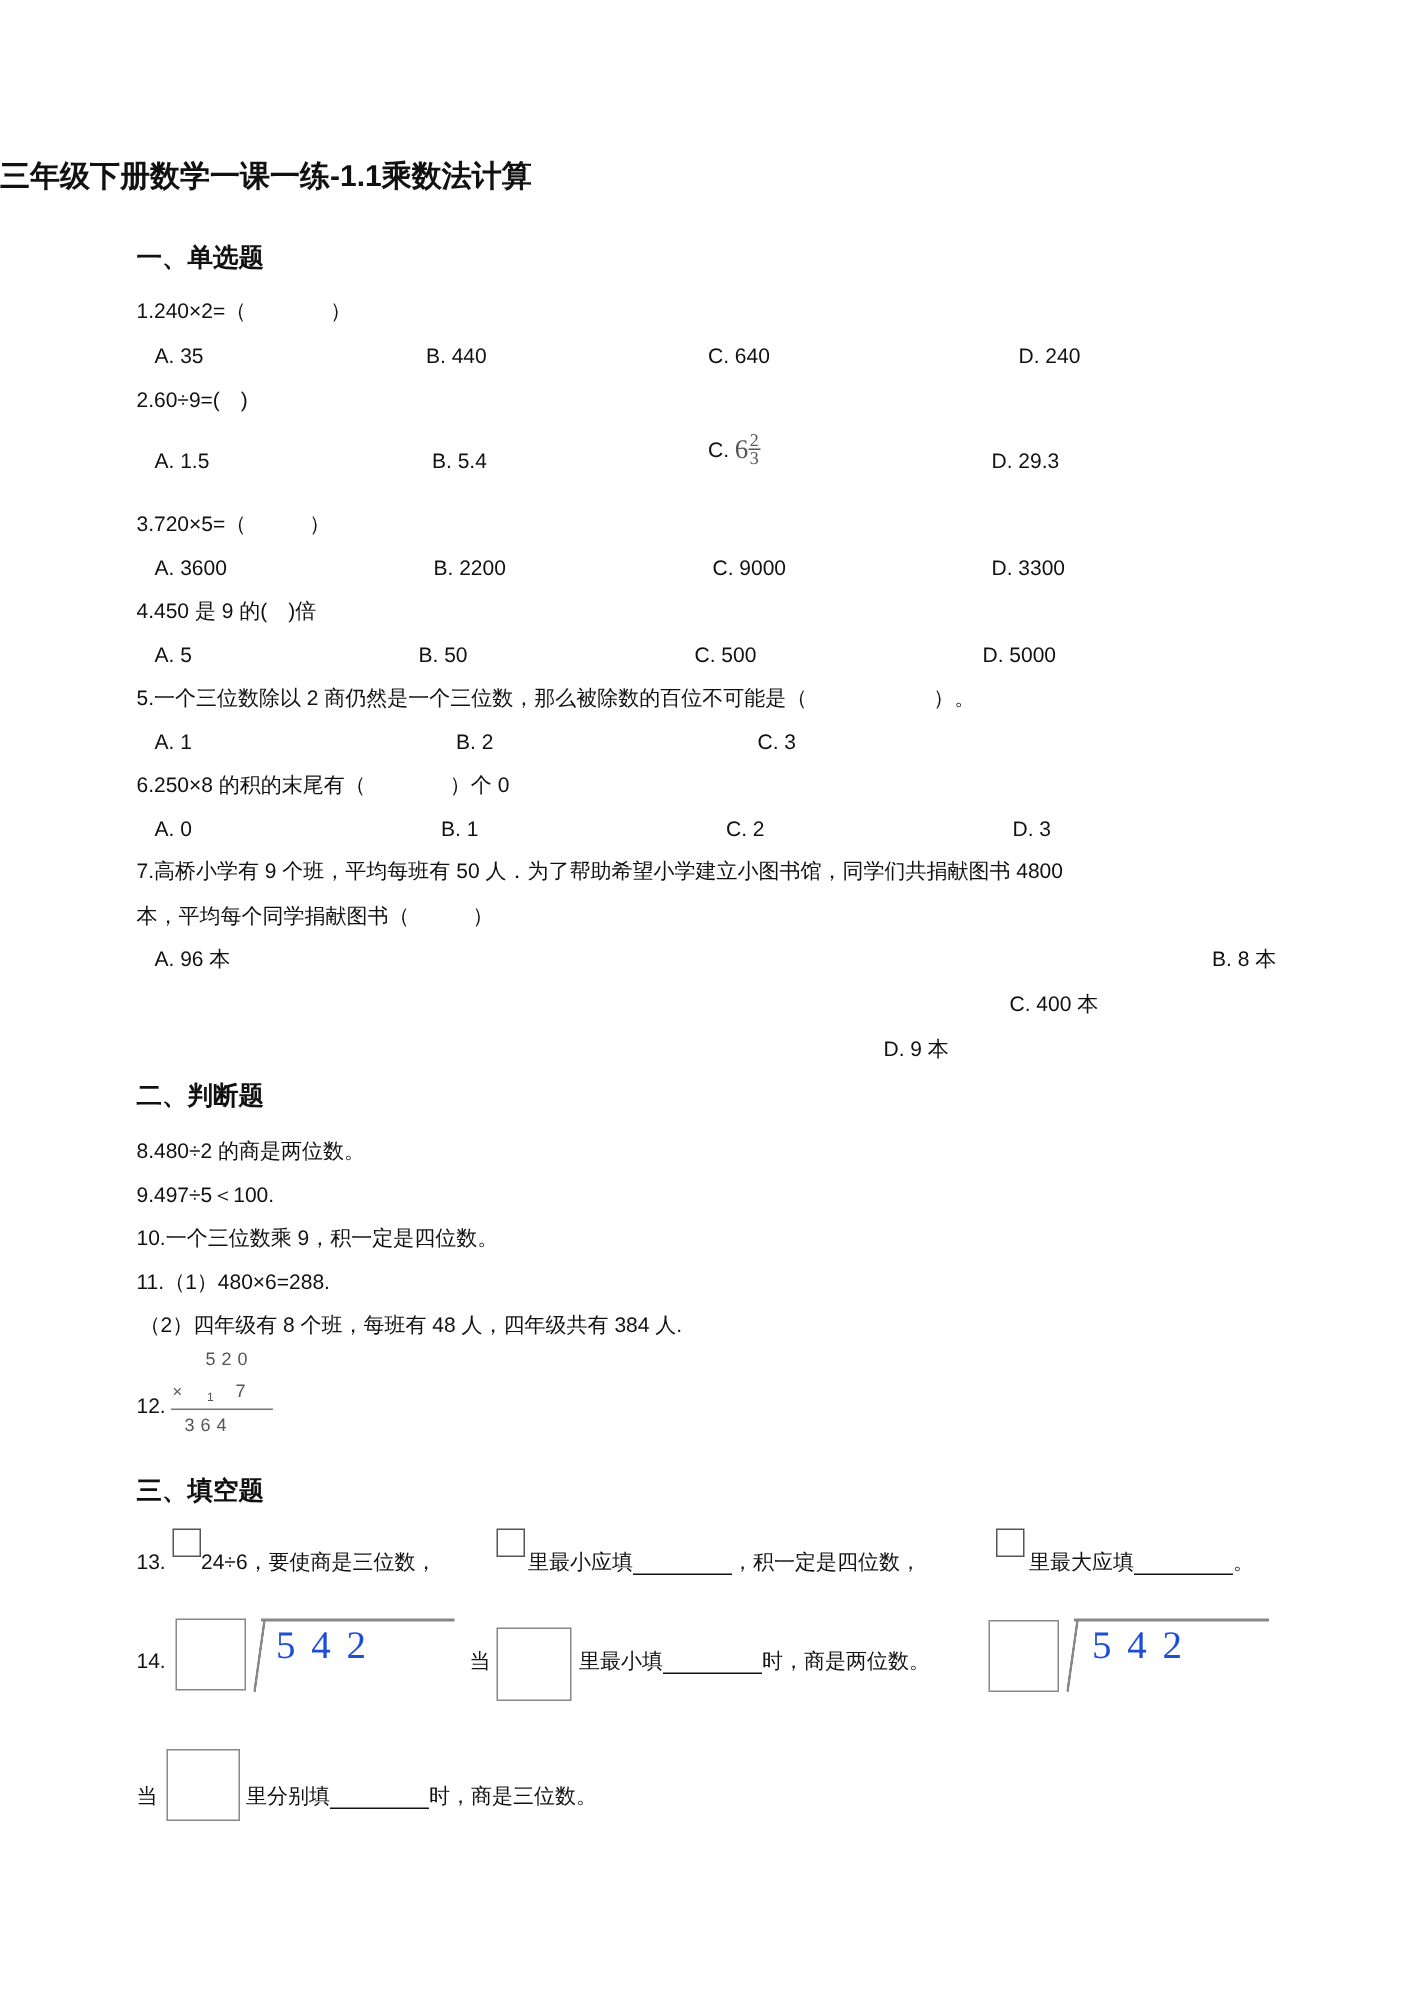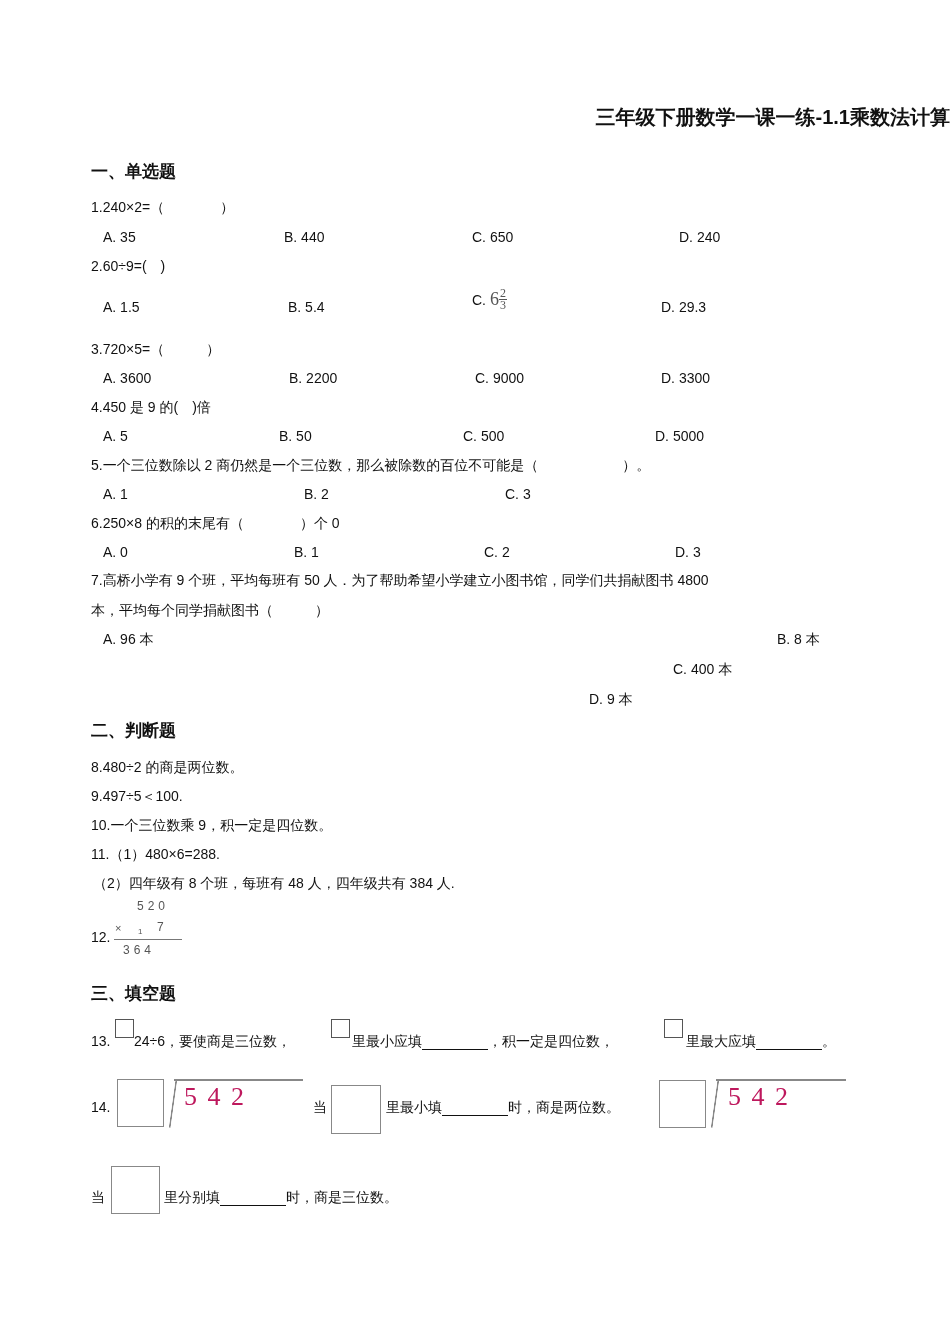--- a/index.html
+++ b/index.html
@@ -2,49 +2,49 @@
 <html><head>
 <meta charset="utf-8">
 <style>
   html, body { margin: 0; padding: 0; background: #ffffff; }
   body {
     width: 950px; height: 1344px; position: relative; overflow: hidden;
     font-family: "Liberation Sans", "DejaVu Sans", sans-serif;
     color: #111;
   }
   .abs { position: absolute; white-space: nowrap; }
-  .title { font-size: 20px; font-weight: bold; left: 0; width: 950px; text-align: right; top: 104px; }
+  .title { font-size: 20px; font-weight: bold; left: 0; width: 950px; text-align: left; top: 104px; }
   .section { font-size: 17px; font-weight: bold; left: 91px; }
   .q { font-size: 14px; left: 91px; }
   .opt { font-size: 14px; }
   .frac { display: inline-block; vertical-align: middle; font-family: "Liberation Serif", serif; color: #555; }
   .frac .whole { font-size: 18px; vertical-align: middle; }
   .frac .stack { display: inline-flex; flex-direction: column; align-items: center; vertical-align: middle; font-size: 12px; line-height: 11px; }
   .frac .bar { width: 8px; border-top: 1px solid #555; }
   .vmult { font-family: "Liberation Sans", sans-serif; color: #555; font-size: 12px; }
   .vmult .row { position: absolute; letter-spacing: 4px; }
   .vmult .line { position: absolute; border-top: 1px solid #777; }
   .box { position: absolute; border: 1px solid #555; background: #fff; }
   .sbox { position: absolute; border: 1px solid #999; background: #fff; }
   .blank { display: inline-block; border-bottom: 1px solid #111; }
-  .divsign { position: absolute; font-family: "Liberation Serif", serif; color: #be185d; font-size: 26px; }
+  .divsign { position: absolute; font-family: "Liberation Serif", serif; color: #1d4ed8; font-size: 26px; }
   .divline { position: absolute; border-top: 2px solid #888; }
   .divbrace { position: absolute; border-left: 2px solid #888; border-radius: 0 0 0 8px; transform: skewX(-8deg); }
 </style>
 </head>
 <body>
 
 <div class="abs title">三年级下册数学一课一练-1.1乘数法计算</div>
 
 <div class="abs section" style="top:160px">一、单选题</div>
 
 <div class="abs q" style="top:199px">1.240×2=（　　　　）</div>
 <div class="abs opt" style="top:229px;left:103px">A. 35</div>
 <div class="abs opt" style="top:229px;left:284px">B. 440</div>
-<div class="abs opt" style="top:229px;left:472px">C. 650</div>
+<div class="abs opt" style="top:229px;left:472px">C. 640</div>
 <div class="abs opt" style="top:229px;left:679px">D. 240</div>
 
 <div class="abs q" style="top:258px">2.60÷9=(　)</div>
 <div class="abs opt" style="top:299px;left:103px">A. 1.5</div>
 <div class="abs opt" style="top:299px;left:288px">B. 5.4</div>
 <div class="abs opt" style="top:288px;left:472px">
   <span style="vertical-align:middle">C.</span>
   <span class="frac">
     <span class="whole">6</span><span class="stack">
         <span>2</span>
@@ -74,21 +74,21 @@
 
 <div class="abs q" style="top:515px">6.250×8 的积的末尾有（　　　　）个 0</div>
 <div class="abs opt" style="top:544px;left:103px">A. 0</div>
 <div class="abs opt" style="top:544px;left:294px">B. 1</div>
 <div class="abs opt" style="top:544px;left:484px">C. 2</div>
 <div class="abs opt" style="top:544px;left:675px">D. 3</div>
 
 <div class="abs q" style="top:572px">7.高桥小学有 9 个班，平均每班有 50 人．为了帮助希望小学建立小图书馆，同学们共捐献图书 4800</div>
 <div class="abs q" style="top:602px">本，平均每个同学捐献图书（　　　）</div>
 <div class="abs opt" style="top:631px;left:103px">A. 96 本</div>
-<div class="abs opt" style="top:631px;left:777px">B. 8 本</div>
+<div class="abs opt" style="top:631px;left:808px">B. 8 本</div>
 <div class="abs opt" style="top:661px;left:673px">C. 400 本</div>
 <div class="abs opt" style="top:691px;left:589px">D. 9 本</div>
 
 <div class="abs section" style="top:719px">二、判断题</div>
 <div class="abs q" style="top:759px">8.480÷2 的商是两位数。</div>
 <div class="abs q" style="top:788px">9.497÷5＜100.</div>
 <div class="abs q" style="top:817px">10.一个三位数乘 9，积一定是四位数。</div>
 <div class="abs q" style="top:846px">11.（1）480×6=288.</div>
 <div class="abs q" style="top:875px;left:93px">（2）四年级有 8 个班，每班有 48 人，四年级共有 384 人.</div>
 

